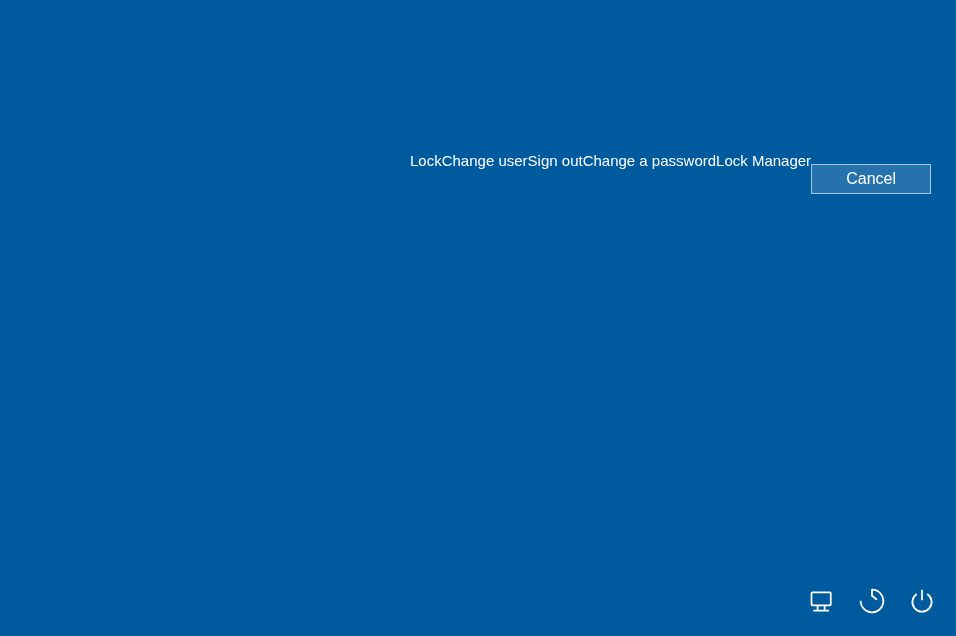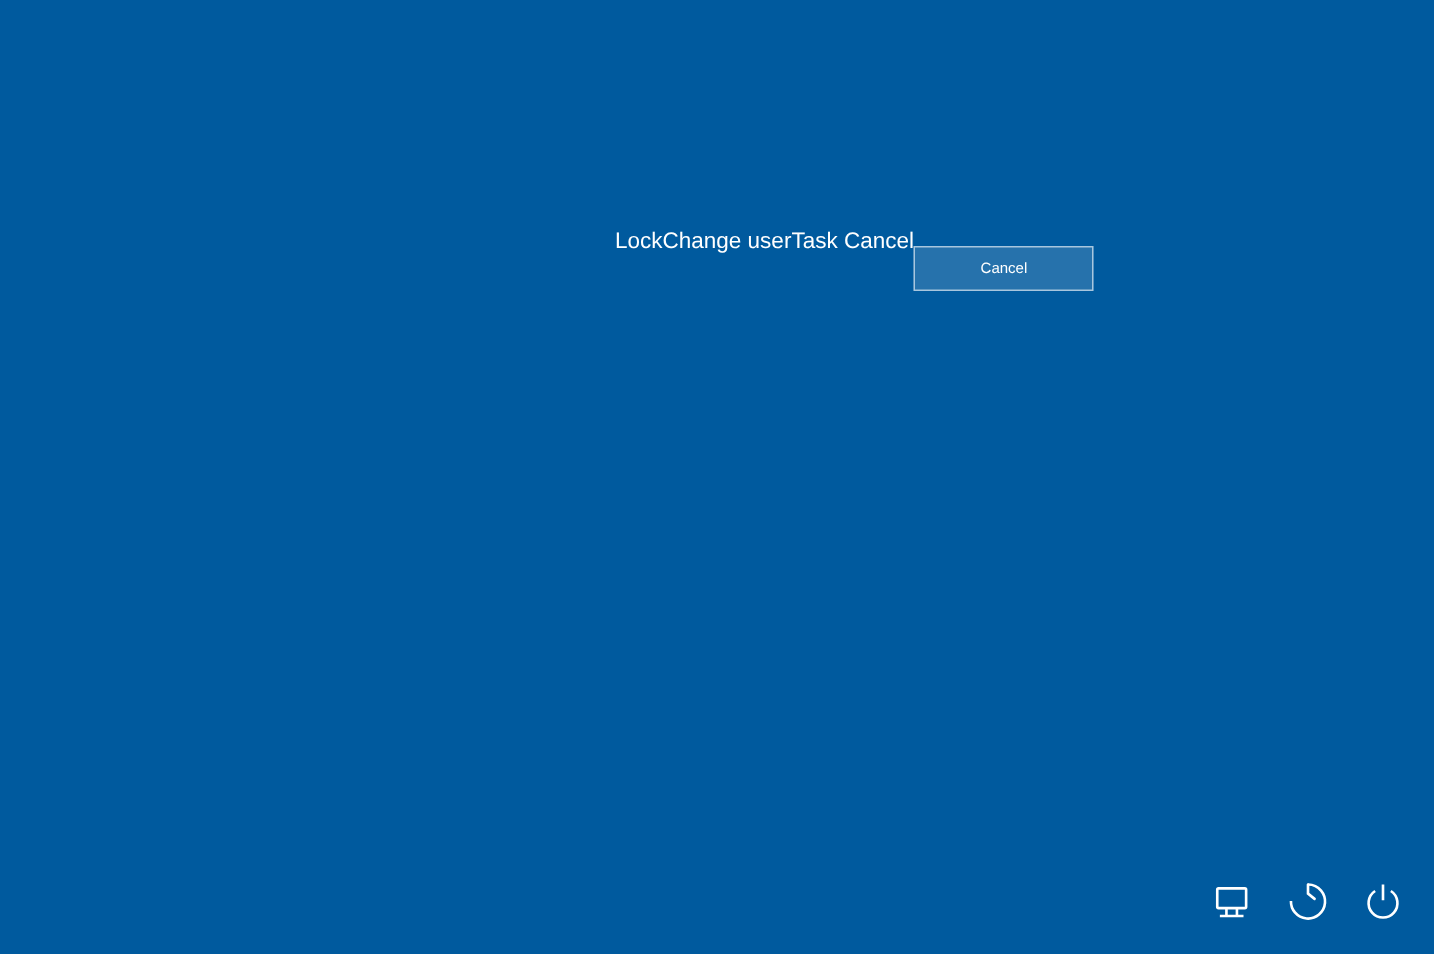--- a/index.html
+++ b/index.html
@@ -33,21 +33,21 @@
       border: none;
       font-family: inherit;
     }
     .cancel-button {
       margin-top: 38px;
       width: 120px;
       height: 30px;
       background-color: rgba(255, 255, 255, 0.15);
       border: 1px solid rgba(255, 255, 255, 0.6);
       color: #ffffff;
-      font-size: 10px;
+      font-size: 16px;
       font-family: inherit;
       cursor: pointer;
       text-align: center;
     }
     .bottom-icons {
       position: absolute;
       bottom: 18px;
       right: 18px;
       display: flex;
       gap: 18px;
@@ -68,21 +68,23 @@
       width: 28px;
       height: 28px;
     }
   </style>
 </head>
 <body>
 
 <div class="menu-container">
   <button class="menu-item">Lock</button>
   <button class="menu-item">Change user</button>
-  <button class="menu-item">Task Cancel</button>
+  <button class="menu-item">Sign out</button>
+  <button class="menu-item">Change a password</button>
+  <button class="menu-item">Lock Manager</button>
   <button class="cancel-button">Cancel</button>
 </div>
 
 <div class="bottom-icons">
   <button class="icon-button">
     <span>
       <svg viewBox="0 0 32 32" fill="none" stroke="#ffffff" stroke-width="2">
         <rect x="4" y="6" width="22" height="15" rx="1"></rect>
         <line x1="11" y1="21" x2="11" y2="27"></line>
         <line x1="19" y1="21" x2="19" y2="27"></line>

